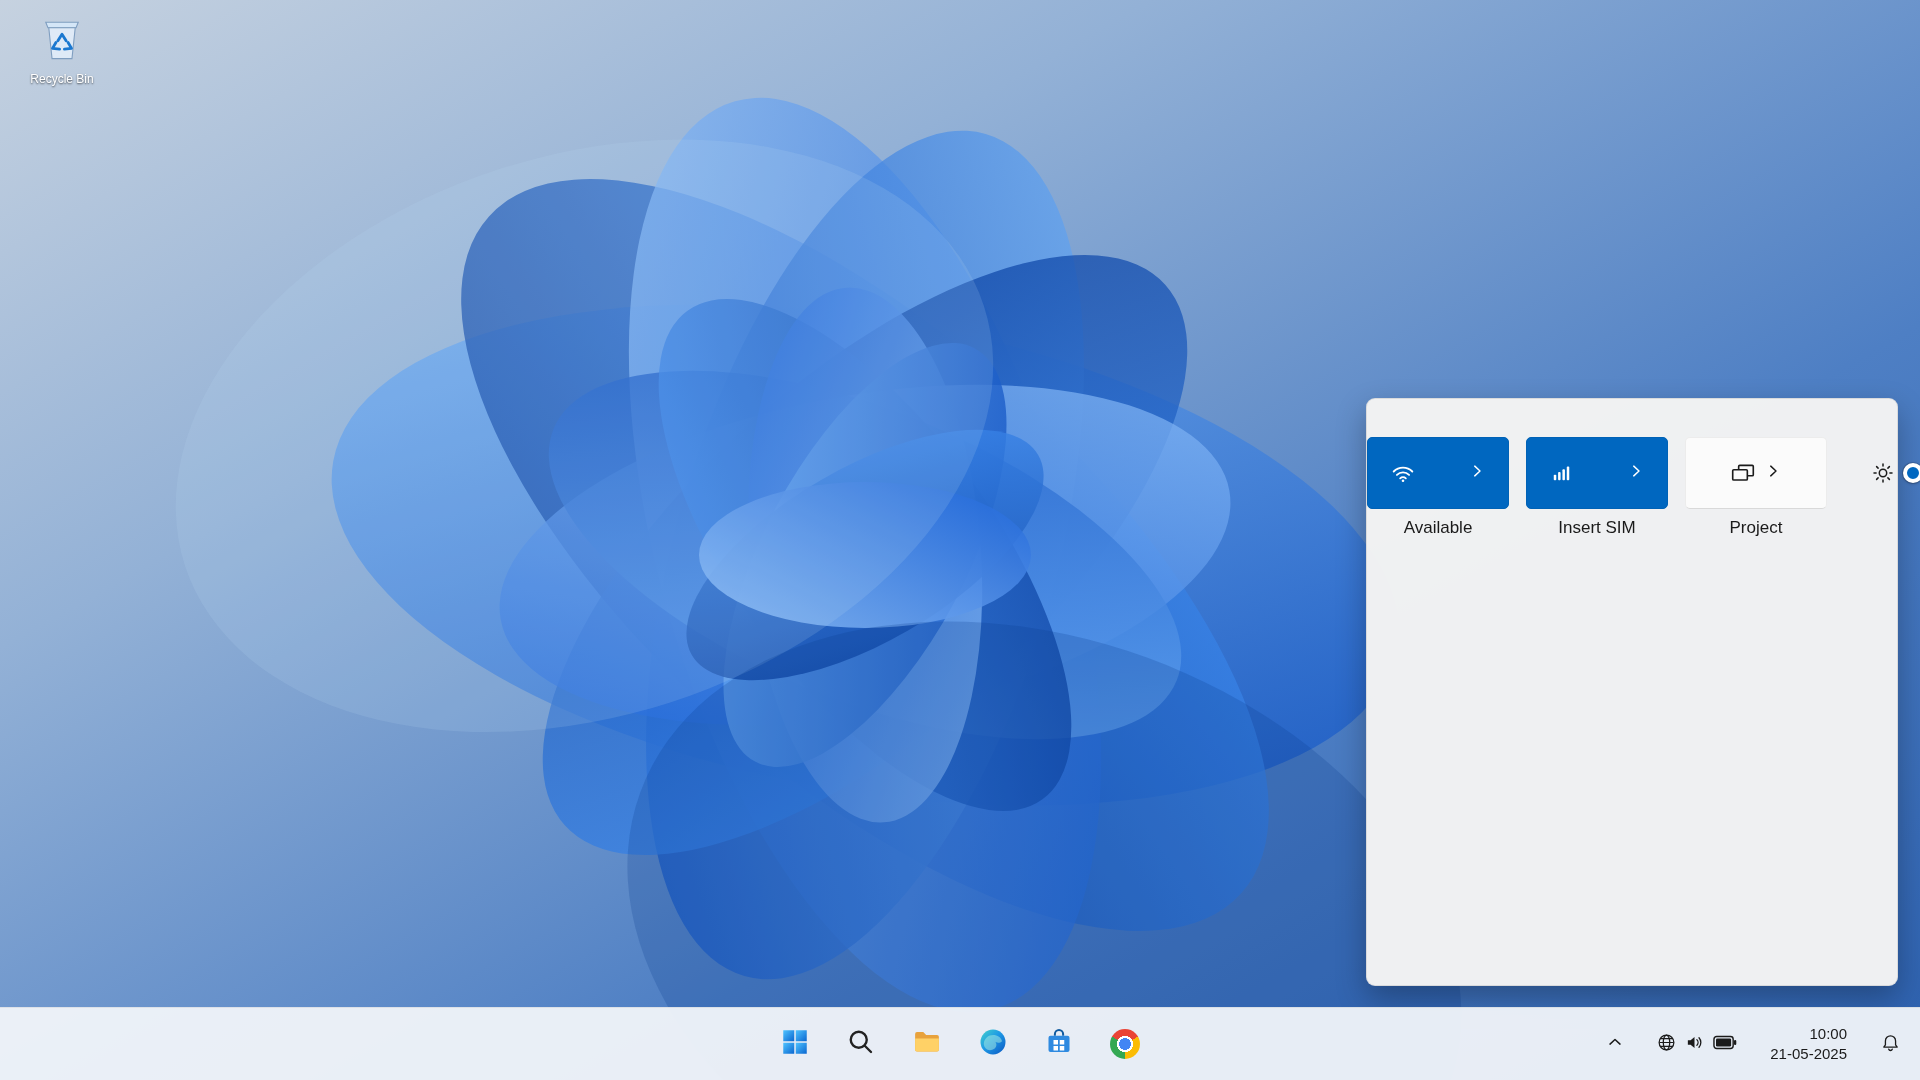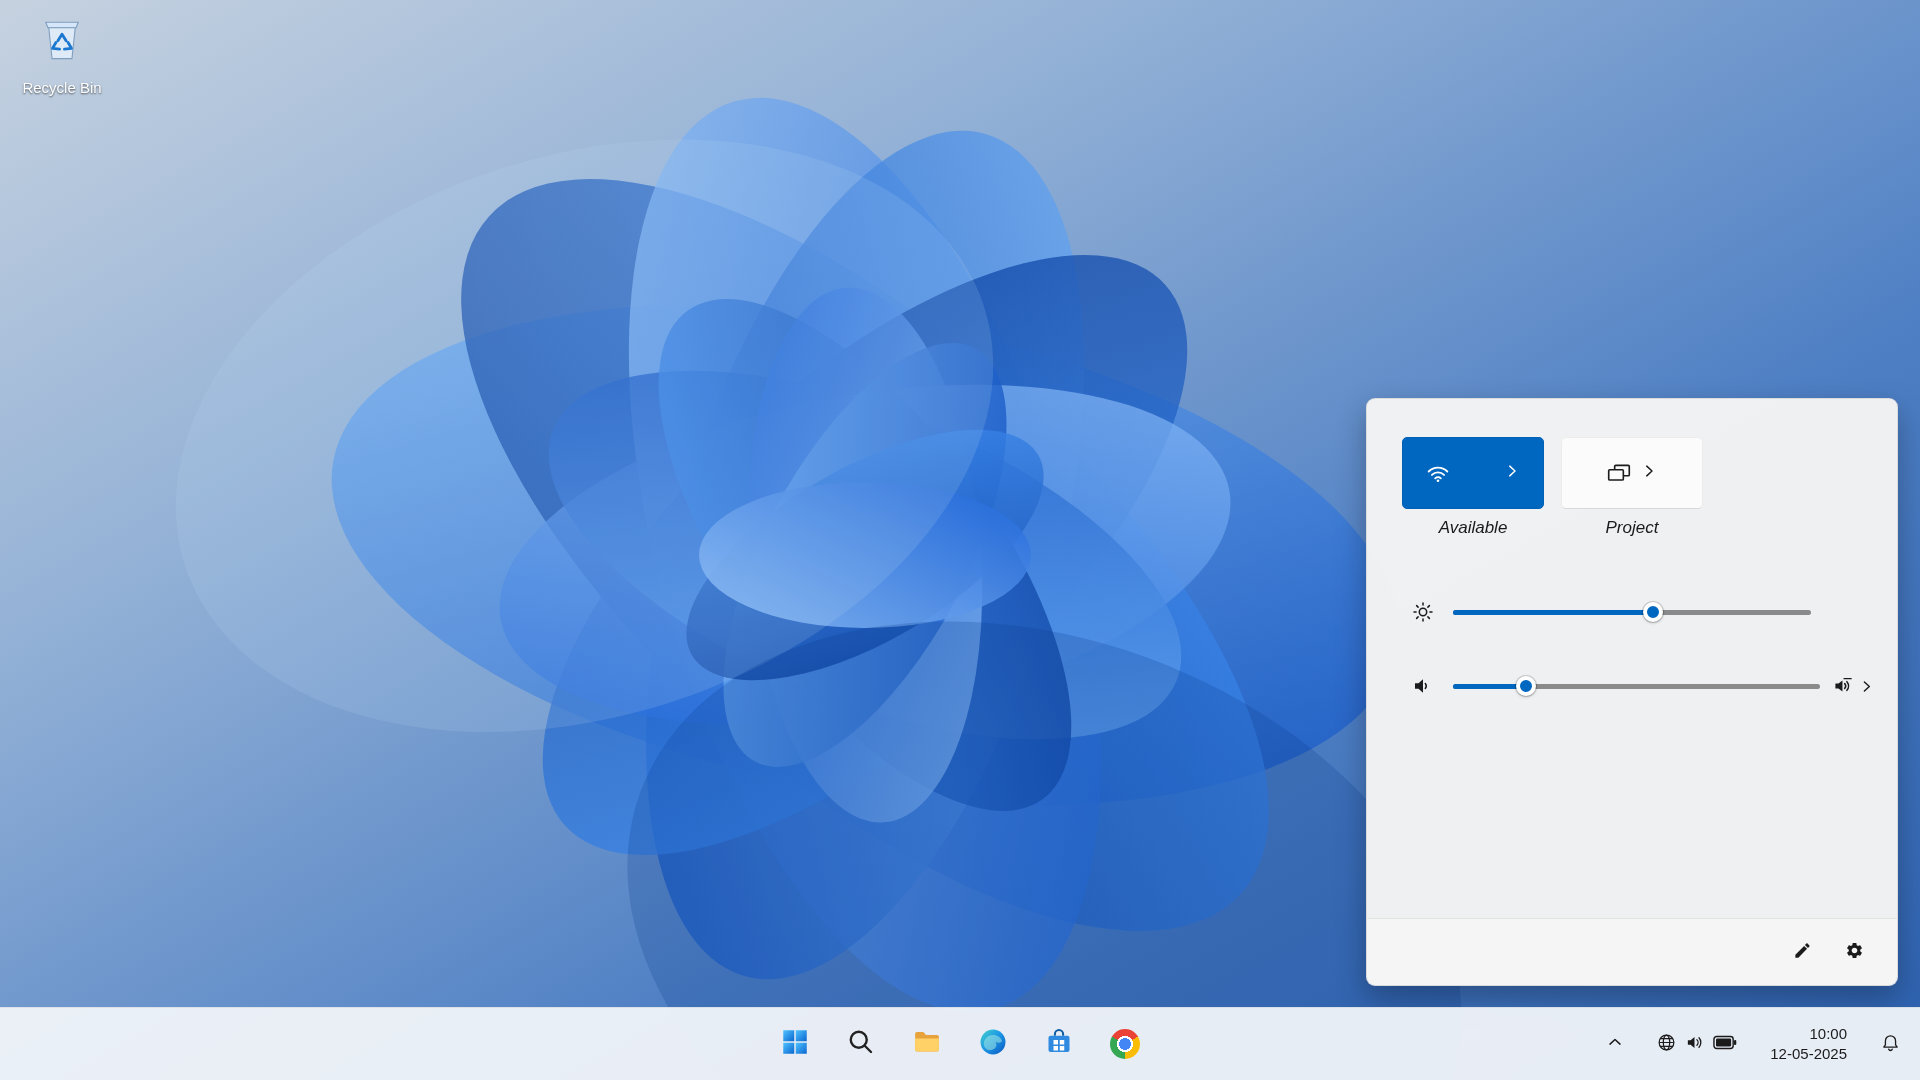--- a/index.html
+++ b/index.html
@@ -5,27 +5,27 @@
   html,body{margin:0;padding:0;background:#000;}
   #stage{position:relative;width:1920px;height:1080px;overflow:hidden;
          font-family:"Liberation Sans","DejaVu Sans",sans-serif;
          -webkit-font-smoothing:antialiased;}
   
   #wallpaper{position:absolute;inset:0;display:block;}
   
   .desktop-icon{position:absolute;left:14px;top:12px;width:96px;
     display:flex;flex-direction:column;align-items:center;cursor:pointer;}
   .desktop-icon svg{width:52px;height:52px;}
-  .desktop-icon-label{margin-top:11px;font-size:15px;color:#fff;
+  .desktop-icon-label{margin-top:4px;font-size:12px;color:#fff;
     text-shadow:0 1px 2px rgba(0,0,0,.65);text-align:center;}
   
   #quick-settings{position:absolute;right:22px;bottom:94px;width:532px;height:588px;
     background:rgba(243,243,243,.98);border:1px solid rgba(0,0,0,.09);
     border-radius:9px;box-shadow:0 12px 30px rgba(0,0,0,.28);
-    display:flex;flex-direction:column;box-sizing:border-box;font-style:italic;}
+    display:flex;flex-direction:row;box-sizing:border-box;}
   .qs-grid{display:grid;grid-template-columns:repeat(3,142px);
     column-gap:17px;row-gap:26px;justify-content:center;margin-top:38px;}
   .qs-cell{display:flex;flex-direction:column;align-items:center;}
   .tile{width:142px;height:72px;border-radius:5px;box-sizing:border-box;
     display:flex;align-items:center;cursor:pointer;}
   .tile.off{background:#fbfbfb;border:1px solid #ececec;border-bottom-color:#d9d9d9;}
   .tile.on{background:#0067c0;border:1px solid #0062b6;}
   .tile.split{justify-content:space-between;padding:0 22px;}
   .tile.cluster{justify-content:center;gap:8px;}
   .tile.single{justify-content:center;}
@@ -155,20 +155,38 @@
           <span class="tile-chevron">
             <svg viewBox="0 0 24 24" fill="none" stroke="#fff" stroke-width="1.9" stroke-linecap="round" stroke-linejoin="round">
               <path d="M9 5.5l7 6.5-7 6.5"></path>
             </svg>
           </span>
         </div>
         <div class="tile-label">Available</div>
       </div>
 
 
+      <div class="qs-cell">
+        <div class="tile on split">
+          <span class="tile-icon">
+            <svg viewBox="0 0 24 24" fill="#fff">
+              <rect x="4.4" y="13.6" width="2.3" height="5" rx="0.8"></rect>
+              <rect x="8.4" y="11.1" width="2.3" height="7.5" rx="0.8"></rect>
+              <rect x="12.4" y="8.6" width="2.3" height="10" rx="0.8"></rect>
+              <rect x="16.4" y="6.1" width="2.3" height="12.5" rx="0.8"></rect>
+            </svg>
+          </span>
+          <span class="tile-chevron">
+            <svg viewBox="0 0 24 24" fill="none" stroke="#fff" stroke-width="1.9" stroke-linecap="round" stroke-linejoin="round">
+              <path d="M9 5.5l7 6.5-7 6.5"></path>
+            </svg>
+          </span>
+        </div>
+        <div class="tile-label">Insert SIM</div>
+      </div>
 
 
 
       <div class="qs-cell">
         <div class="tile off cluster">
           <span class="tile-icon">
             <svg viewBox="0 0 24 24" fill="none" stroke="#1b1b1b" stroke-width="1.5">
               <rect x="8" y="5" width="13.5" height="9.5" rx="1"></rect>
               <rect x="2.5" y="9" width="13.5" height="9.5" rx="1" fill="#fbfbfb"></rect>
             </svg>
@@ -337,21 +355,21 @@
         <span>
           <svg width="24" height="15" viewBox="0 0 20 12">
             <rect x="0.8" y="1" width="16" height="10" rx="2.2" fill="none" stroke="#1b1b1b" stroke-width="1.2"></rect>
             <rect x="2.5" y="2.7" width="12.6" height="6.6" rx="1.1" fill="#1b1b1b"></rect>
             <rect x="17.5" y="3.9" width="1.9" height="4.2" rx="0.9" fill="#1b1b1b"></rect>
           </svg>
         </span>
       </div>
       <div class="tb-clock">
         <div>10:00</div>
-        <div>12-05-2025</div>
+        <div>21-05-2025</div>
       </div>
       <div class="tb-small-btn">
         <span>
           <svg width="21" height="21" viewBox="0 0 24 24" fill="none" stroke="#1b1b1b" stroke-width="1.5" stroke-linejoin="round">
             <path d="M6.2 10.2a5.8 5.8 0 0 1 11.6 0v4.4l1.9 2.6H4.3l1.9-2.6z"></path>
             <path d="M10 19.7a2.1 2.1 0 0 0 4 0" stroke-linecap="round"></path>
           </svg>
         </span>
       </div>
     </div>

